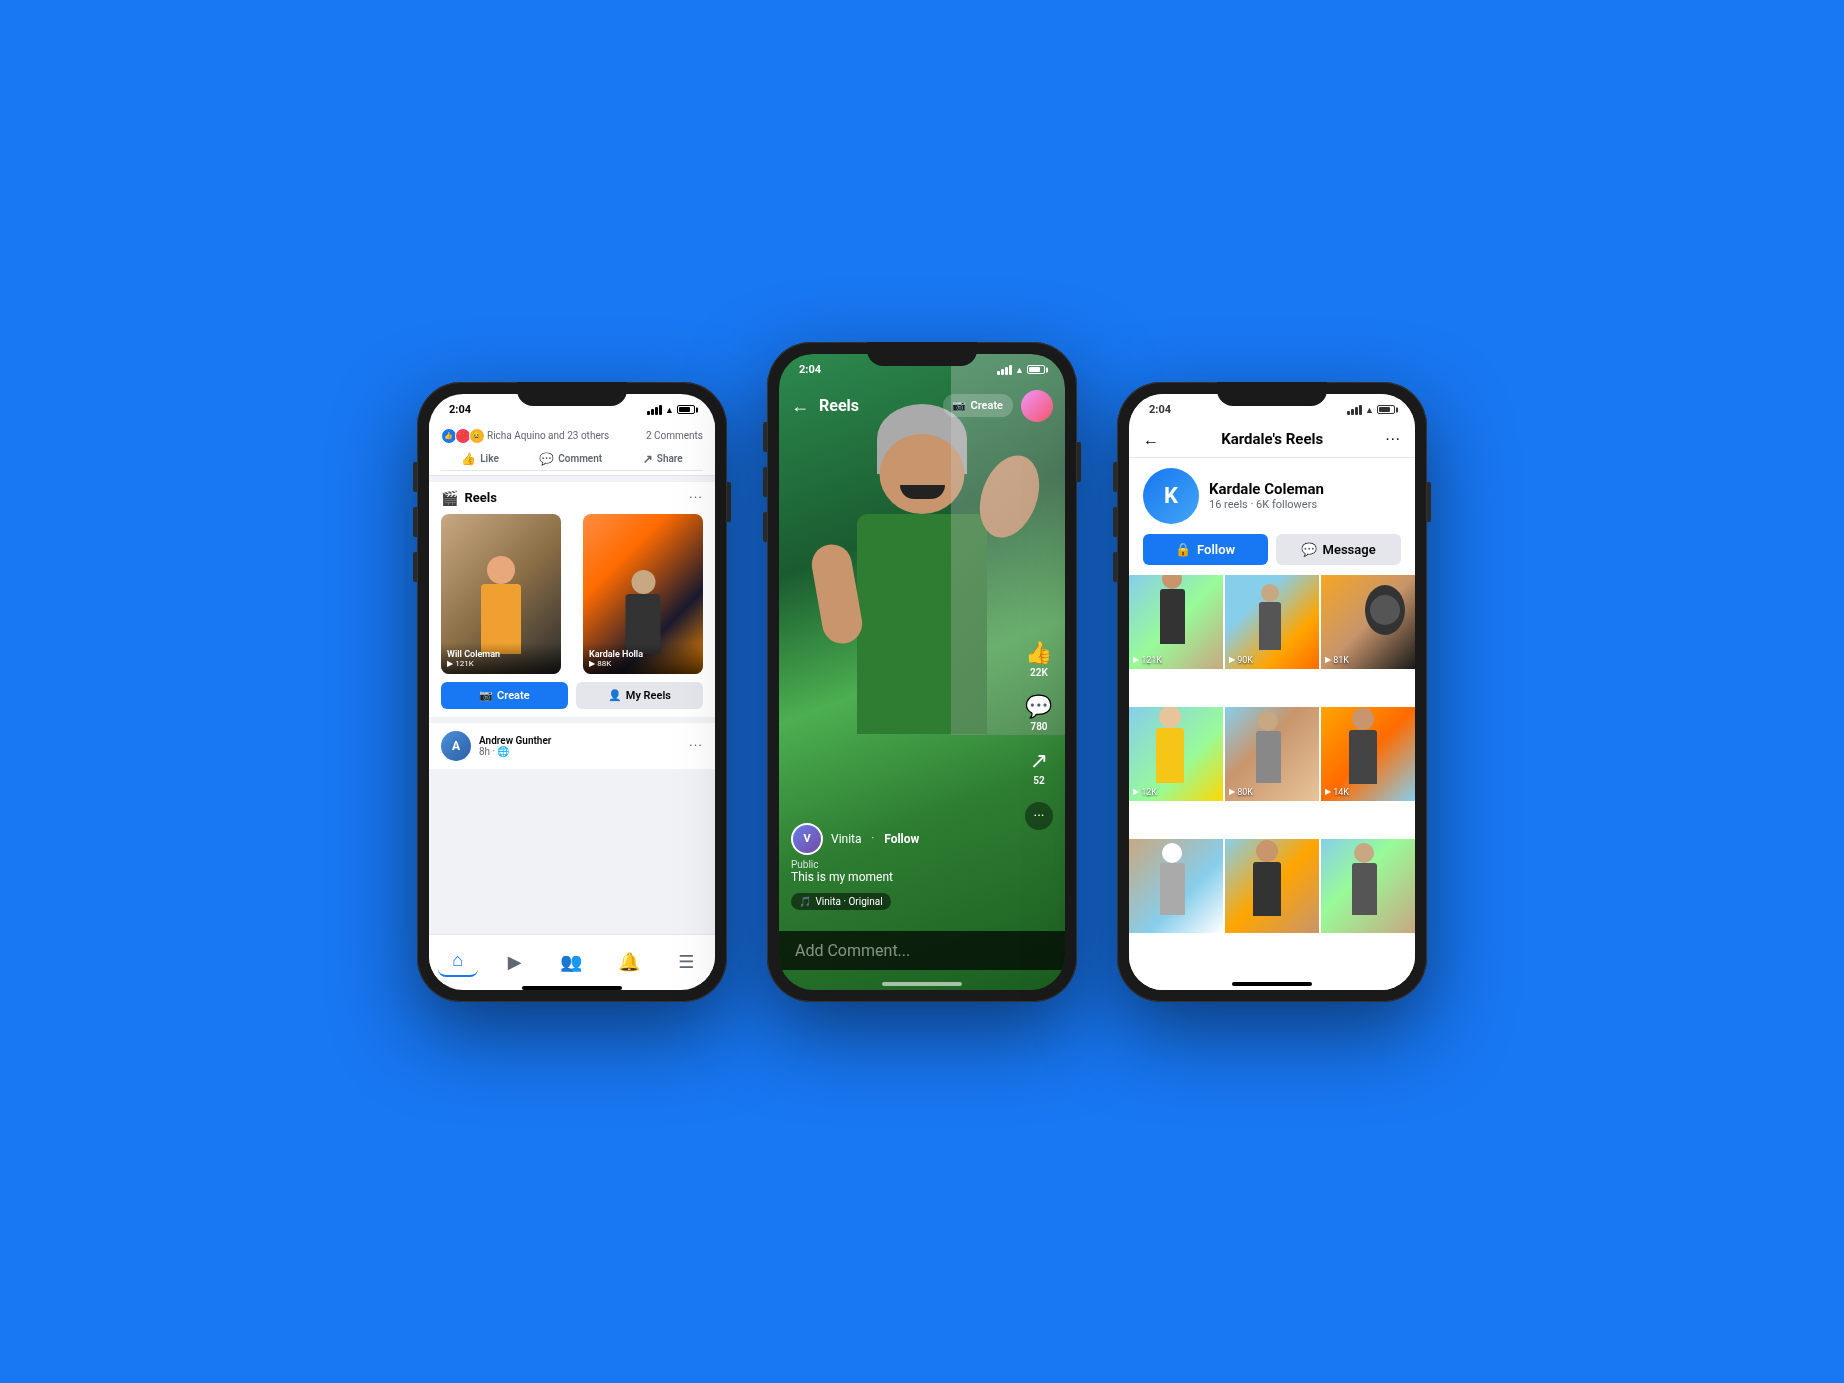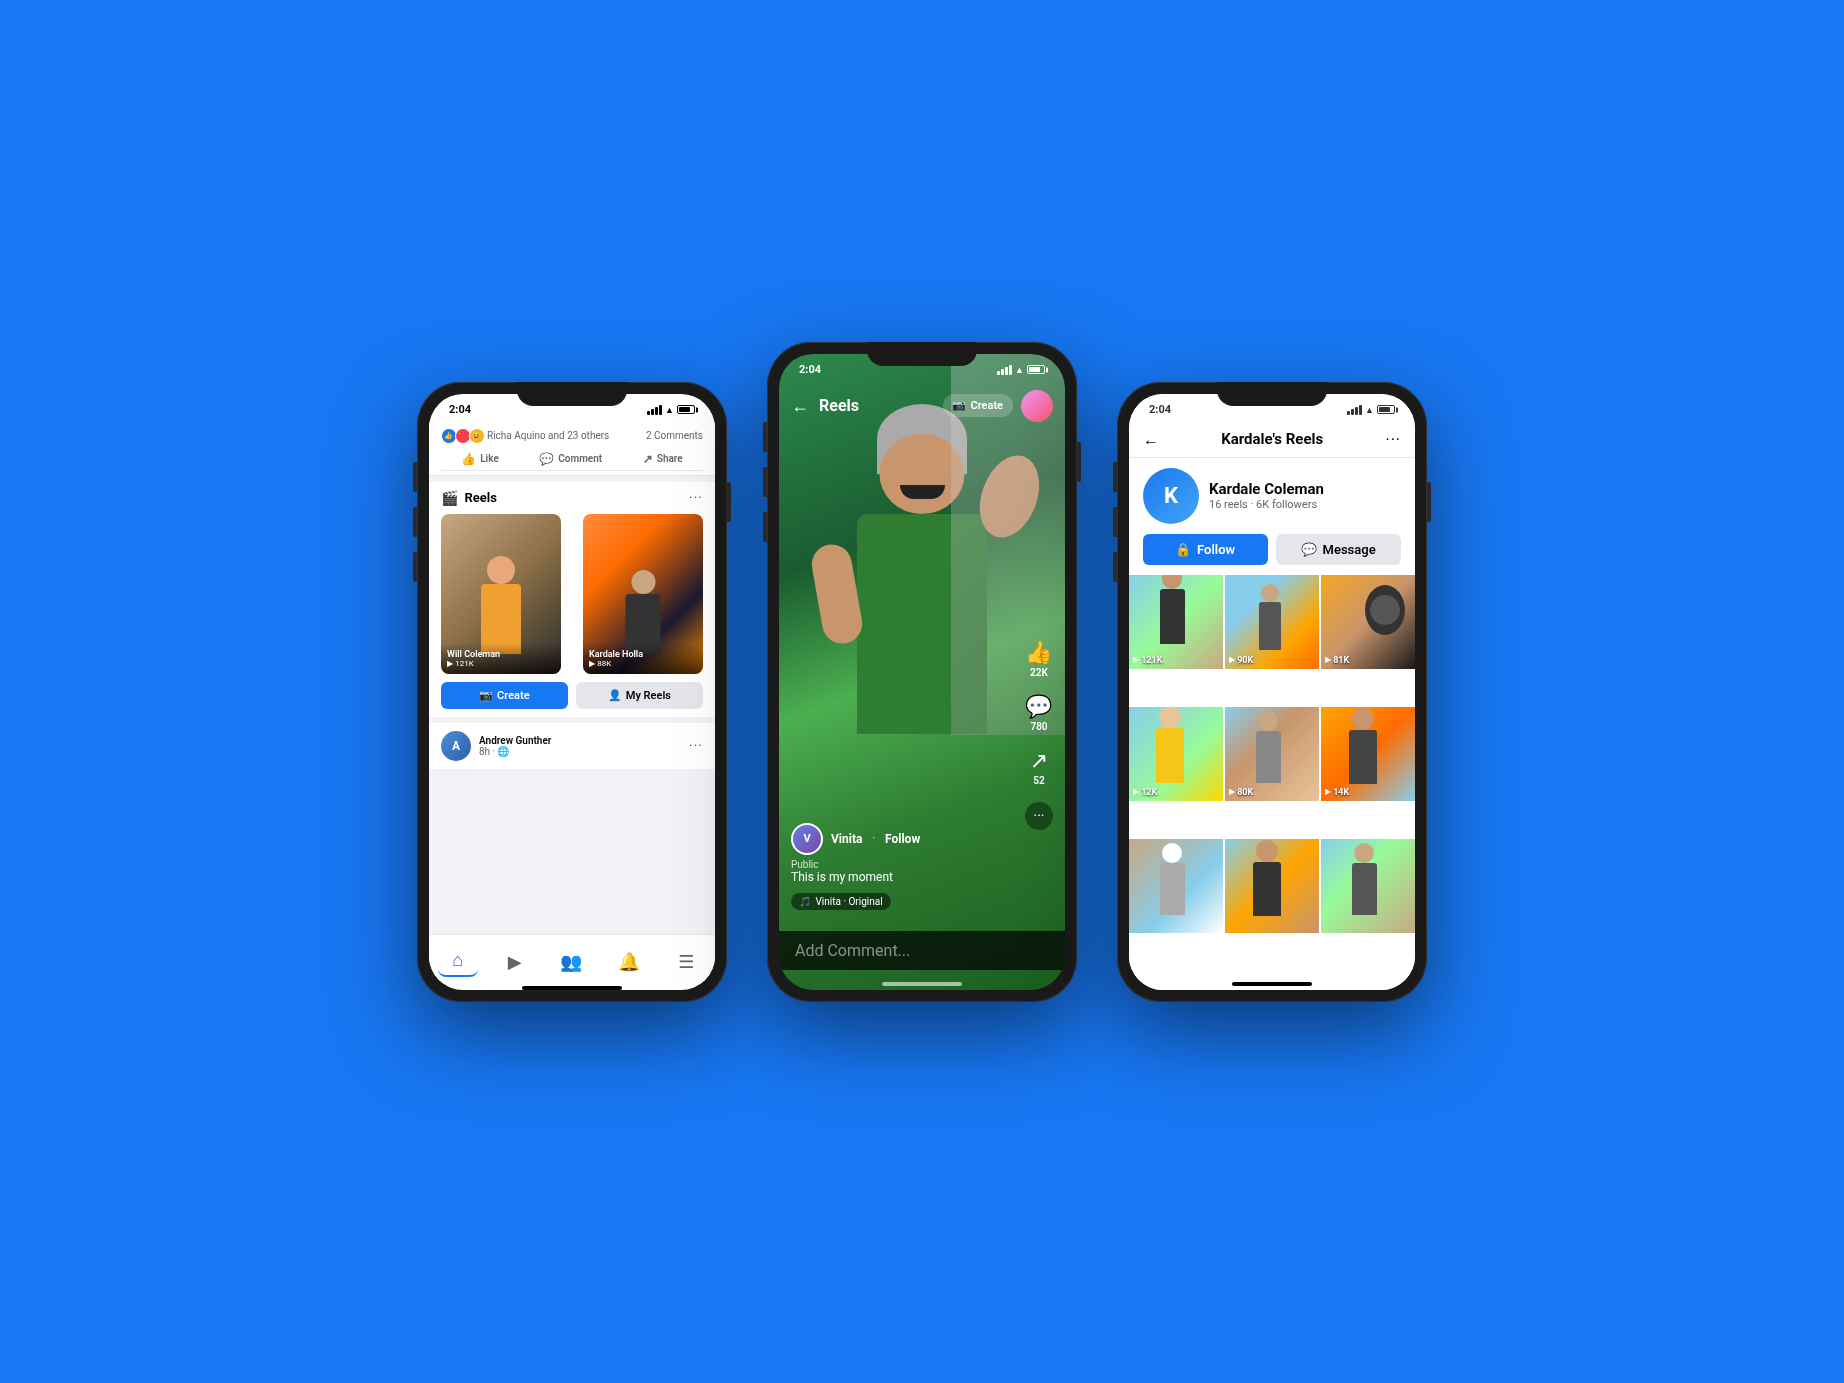--- a/index.html
+++ b/index.html
@@ -279,21 +279,21 @@
     .reel-user-row {
       display: flex; align-items: center; gap: 8px; margin-bottom: 4px;
     }
     .reel-user-avatar {
       width: 28px; height: 28px; border-radius: 50%;
       background: linear-gradient(135deg, #667eea, #764ba2);
       border: 2px solid #fff;
       display: flex; align-items: center; justify-content: center;
       font-size: 10px; color: #fff; font-weight: 700;
     }
-    .reel-username { color: #fff; font-size: 12px; font-weight: 700; }
+    .reel-username { color: #fff; font-size: 12px; font-weight: 400; }
     .follow-dot { color: #fff; font-size: 10px; margin: 0 2px; }
     .reel-follow { color: #fff; font-size: 12px; font-weight: 700; }
     .reel-privacy { color: rgba(255,255,255,0.8); font-size: 10px; }
     .reel-caption { color: #fff; font-size: 12px; margin-bottom: 6px; }
     .reel-song-pill {
       background: rgba(0,0,0,0.5);
       color: #fff; font-size: 10px;
       padding: 3px 8px; border-radius: 20px;
       display: inline-flex; align-items: center; gap: 4px;
     }
@@ -373,21 +373,21 @@
     .gr5 { background: linear-gradient(135deg, #87CEEB 0%, #c8956c 40%, #e8c49a 100%); }
     .gr6 { background: linear-gradient(135deg, #FFA500 0%, #FF6B00 50%, #87CEEB 100%); }
     .gr7 { background: linear-gradient(135deg, #c8a882 0%, #87CEEB 60%, #fff 100%); }
     .gr8 { background: linear-gradient(135deg, #87CEEB 0%, #FFA500 50%, #c8956c 100%); }
     .gr9 { background: linear-gradient(135deg, #87CEEB 0%, #98FB98 40%, #c8a882 100%); }
     .grid-reel-info {
       position: absolute; bottom: 4px; left: 4px;
       display: flex; align-items: center; gap: 2px;
     }
     .grid-play { color: #fff; font-size: 8px; }
-    .grid-views { color: #fff; font-size: 9px; font-weight: 700; text-shadow: 0 1px 2px rgba(0,0,0,0.8); }
+    .grid-views { color: #fff; font-size: 9px; font-weight: 400; text-shadow: 0 1px 2px rgba(0,0,0,0.8); }
 
     .phone-home-bar {
       height: 20px;
       display: flex; align-items: flex-end; justify-content: center;
       padding-bottom: 4px;
       background: #fff;
     }
     .home-indicator {
       width: 80px; height: 4px;
       background: #000;

